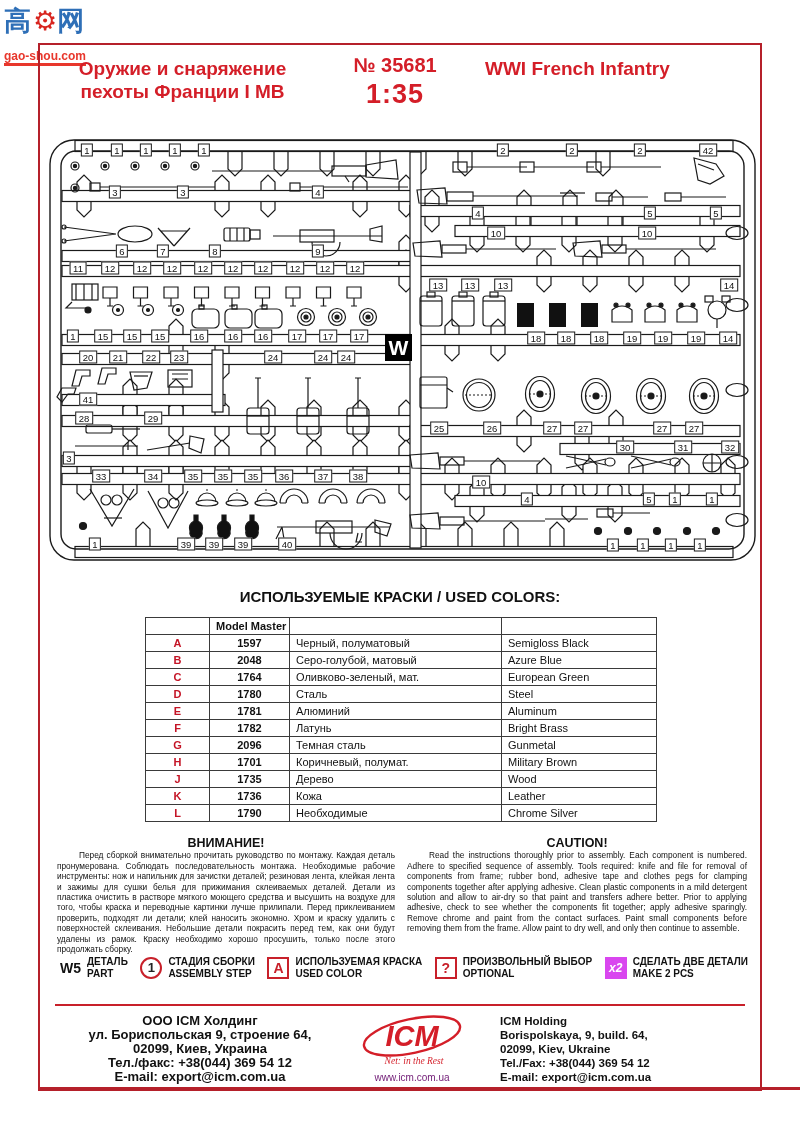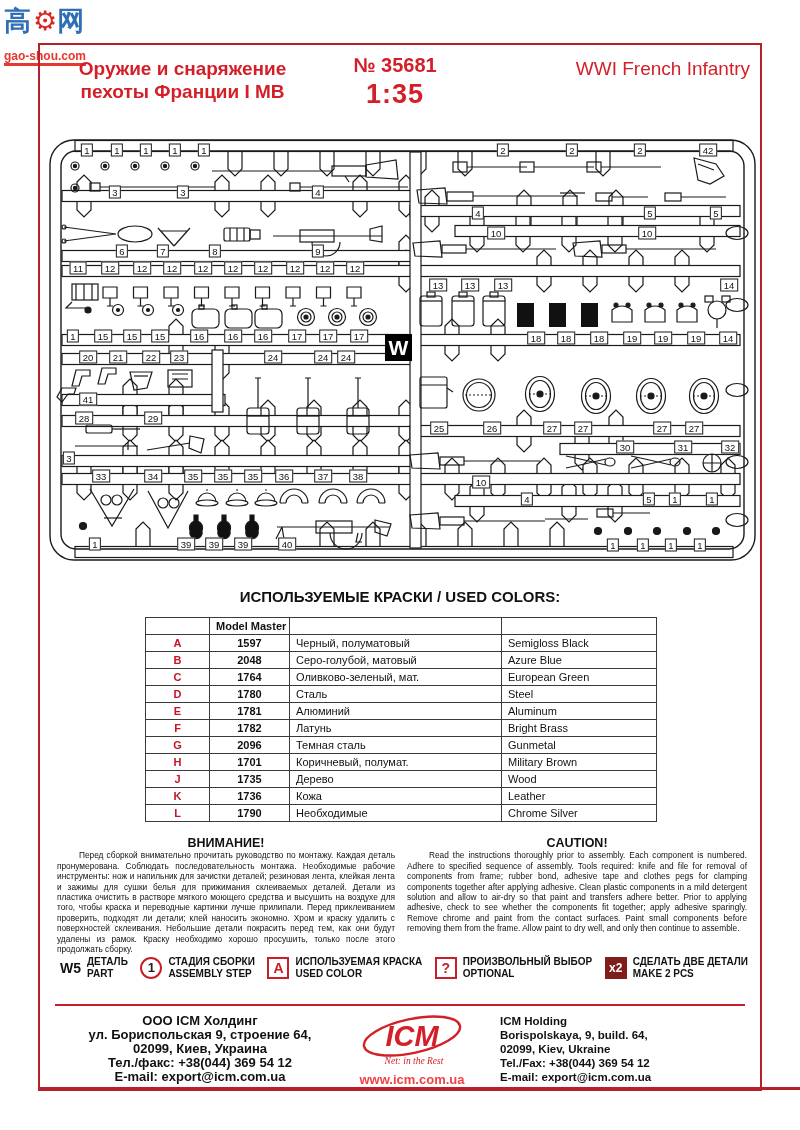--- a/index.html
+++ b/index.html
@@ -13,21 +13,21 @@
   .wm .site{display:inline-block;font-size:12px;font-weight:bold;color:#e8372c;
             border-bottom:3px solid #e8372c;line-height:13px;margin-top:1px;}
   
   .frame{left:38px;top:43px;width:720px;height:1044px;border:2px solid #b5202a;}
   .botline{left:38px;top:1087px;width:762px;height:3px;background:#b5202a;}
   
   .red{color:#d41e28;}
   .h-ru{left:60px;top:57px;width:245px;font-weight:bold;font-size:19px;line-height:23px;text-align:center;}
   .h-no{left:330px;top:54px;width:130px;text-align:center;font-weight:bold;font-size:20px;}
   .h-sc{left:330px;top:79px;width:130px;text-align:center;font-weight:bold;font-size:27px;letter-spacing:1px;}
-  .h-en{left:485px;top:57px;width:265px;font-weight:normal;font-size:19px;line-height:23px;text-align:right;}
+  .h-en{left:485px;top:57px;width:265px;font-weight:bold;font-size:19px;line-height:23px;text-align:left;}
   
   .sprue{left:48px;top:136px;width:712px;height:430px;}
   .plabel{position:absolute;transform:translate(-50%,-50%);background:#fff;border:1px solid #1a1a1a;
           font-size:9.5px;line-height:11px;height:11px;padding:0 2.5px;white-space:nowrap;}
   .wmark{position:absolute;left:337px;top:198px;width:27px;height:27px;background:#000;color:#fff;
          font-weight:bold;font-size:21px;text-align:center;line-height:27px;}
   
   .ct-title{left:150px;top:588px;width:500px;text-align:center;font-weight:bold;font-size:15px;}
   table.ct{position:absolute;left:145px;top:617px;border-collapse:collapse;table-layout:fixed;width:511px;padding-left:8px;}
   table.ct td{border:1px solid #3a3a3a;font-size:11px;height:16px;padding:0 6px;white-space:nowrap;overflow:hidden;}
@@ -43,27 +43,27 @@
   .n-ru{left:57px;top:838px;width:338px;}
   .n-en{left:407px;top:838px;width:340px;}
   
   .legend{left:60px;top:956px;width:688px;display:flex;justify-content:space-between;align-items:center;}
   .lg{display:flex;align-items:center;gap:6px;}
   .lg .txt{font-weight:bold;font-size:10px;line-height:11.5px;}
   .lg .w5{font-weight:bold;font-size:14px;}
   .sym{display:inline-block;width:22px;height:22px;box-sizing:border-box;text-align:center;}
   .sym.circle{border:2px solid #c8202a;border-radius:50%;color:#222;font-weight:bold;font-size:13px;line-height:18px;}
   .sym.sq{border:2px solid #c8202a;color:#c8202a;font-weight:bold;font-size:14px;line-height:18px;}
-  .sym.sqf{background:#7f1d1d;color:#fff;font-weight:bold;font-size:12px;line-height:22px;}
+  .sym.sqf{background:#d946ef;color:#fff;font-weight:bold;font-style:italic;font-size:12px;line-height:22px;}
   .divline{left:55px;top:1004px;width:690px;height:2px;background:#c8202a;}
   
   .f-ru{left:64px;top:1014px;width:272px;text-align:center;font-weight:bold;font-size:13px;line-height:14px;}
   .f-en{left:500px;top:1014px;width:250px;text-align:left;font-weight:bold;font-size:11.5px;line-height:14px;}
   .f-logo{left:352px;top:1012px;width:120px;text-align:center;}
-  .f-site{font-weight:bold;font-size:13px;color:#ef4444;margin-top:-2px;}
+  .f-site{font-weight:normal;font-size:10px;color:#701a75;margin-top:-2px;}
 </style>
 </head>
 <body>
 
 <div class="page">
 
   <div class="abs wm">
     <span class="cn">高</span><span class="gear">⚙</span><span class="cn">网</span><br>
     <span class="site">gao-shou.com</span>
   </div>

